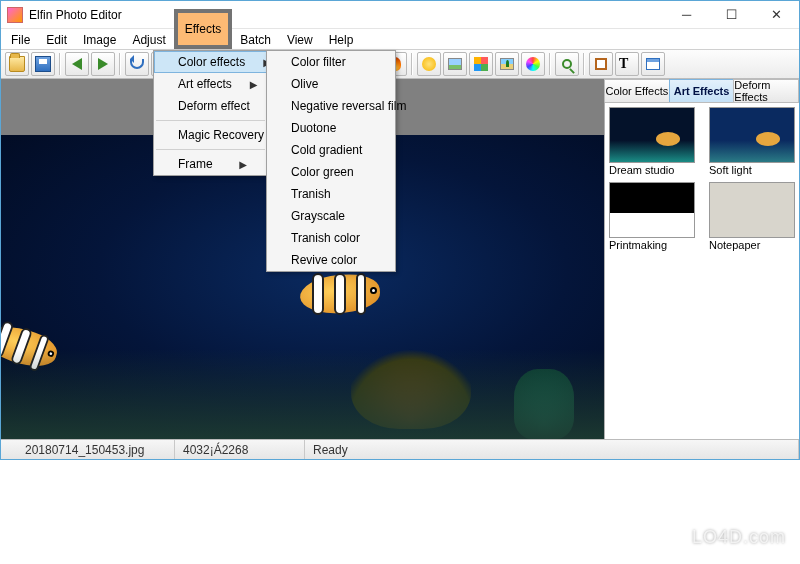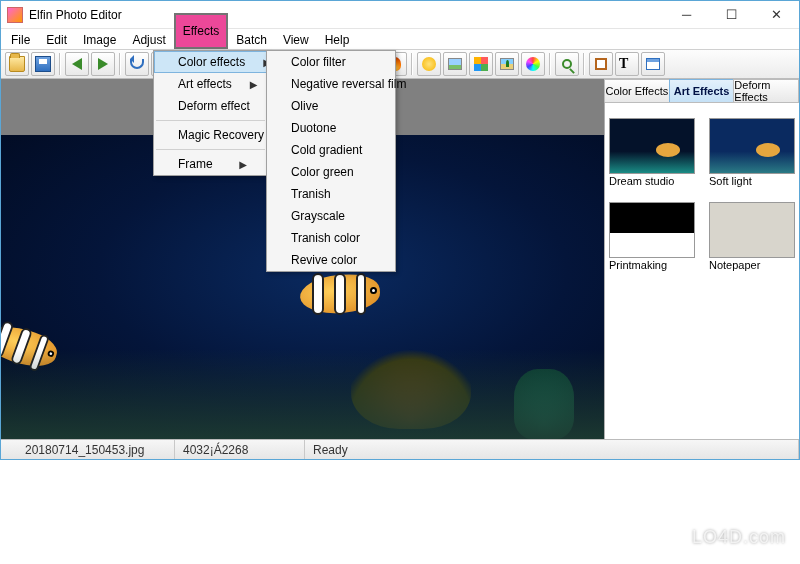--- a/index.html
+++ b/index.html
@@ -5,21 +5,21 @@
   * { box-sizing: border-box; margin: 0; padding: 0; font-family: "Segoe UI", Tahoma, sans-serif; font-size: 12px; }
   body { width: 800px; height: 564px; background: #fff; overflow: hidden; position: relative; }
   .window { width: 800px; height: 460px; border: 1px solid #5aa6d6; display: flex; flex-direction: column; background: #fff; }
   .titlebar { height: 28px; background: #fff; display: flex; align-items: center; padding-left: 6px; border-bottom: 1px solid #e5e5e5; }
   .titlebar .app-icon { width: 16px; height: 16px; background: linear-gradient(135deg,#f6c,#f90); border: 1px solid #c66; margin-right: 6px; }
   .titlebar .title { flex: 1; font-size: 12px; color: #000; }
   .win-btns { display: flex; }
   .win-btn { width: 45px; height: 28px; display: flex; align-items: center; justify-content: center; font-size: 13px; color: #333; }
   .menubar { height: 20px; display: flex; align-items: flex-end; background: #fff; padding: 0 2px; }
   .menu-item { padding: 2px 8px; font-size: 12px; color: #000; display: flex; align-items: center; }
-  .menu-item.open { background: #ec4899; border: 2px solid #737373; padding: 9px 7px; }
+  .menu-item.open { background: #fdba74; border: 4px solid #737373; padding: 9px 7px; }
   .toolbar { height: 30px; background: linear-gradient(#fdfdfd,#ececec); border-top: 1px solid #d0d0d0; border-bottom: 1px solid #bcbcbc; display: flex; align-items: center; padding: 0 4px; gap: 2px; }
   .tool-btn { width: 24px; height: 24px; border: 1px solid #b8b8b8; border-radius: 2px; background: linear-gradient(#fff,#e8e8e8); display: flex; align-items: center; justify-content: center; }
   .tool-sep { width: 2px; height: 22px; border-left: 1px solid #c0c0c0; border-right: 1px solid #fff; margin: 0 2px; }
   .workspace { flex: 1; display: flex; background: #808080; overflow: hidden; }
   .canvas-area { flex: 1; background: #808080; position: relative; display:flex; flex-direction:column; }
   .canvas-pad { height:56px; background:#808080; }
   .canvas-img { flex:1; background: radial-gradient(ellipse at 55% 45%, #0a2a60 0%, #04153a 50%, #010a20 100%); position:relative; overflow:hidden; }
   .fish { position:absolute; width:110px; height:60px; left:48%; top:42%; }
   .fish .body{ position:absolute; left:10px; top:12px; width:80px; height:38px; background:radial-gradient(ellipse at 40% 40%, #ffcf5a, #d9821b); border-radius:50% 45% 45% 50%; transform:rotate(-5deg); }
   .fish .stripe1,.fish .stripe2,.fish .stripe3{position:absolute; top:10px; width:12px; height:42px; background:#fff; border:2px solid #222; border-radius:6px;}
@@ -28,21 +28,21 @@
   .fish2 { left:-30px; top:60%; transform:scale(0.9) rotate(20deg); }
   .reef { position:absolute; bottom:0; left:0; right:0; height:90px; background: linear-gradient(to top, rgba(30,60,50,0.9), rgba(20,40,60,0)); }
   .anemone{position:absolute; bottom:10px; left:58%; width:120px; height:90px; background:radial-gradient(circle at 50% 90%, #6b4a1e 0%, #3a3a12 60%, transparent 70%); border-radius:50% 50% 40% 40%; filter:blur(0.5px);}
   .coral{position:absolute; bottom:0; right:5%; width:60px; height:70px; background:radial-gradient(circle at 50% 80%, #1b6e5a, #0a3a30); border-radius:40% 40% 30% 30%;}
 
   .side-panel { width: 195px; background: #fff; border-left: 1px solid #b0b0b0; display: flex; flex-direction: column; }
   .tabs { display: flex; height: 24px; background: linear-gradient(#fff,#e5e5e5); border-bottom:1px solid #bcbcbc; }
   .tab { flex: 1; font-size: 11px; display: flex; align-items: center; justify-content: center; border: 1px solid #bcbcbc; border-bottom:none; background: linear-gradient(#fdfdfd,#e8e8e8); margin-left:-1px; }
   .tab.active { background: linear-gradient(#e3f0fb,#c5e1f6); border-color:#7eb4de; font-weight:bold; color:#014; }
   .thumbs { flex:1; overflow:hidden; padding:4px; }
-  .thumb-row { display:flex; gap:14px; margin-bottom:2px;margin-top:11px; }
+  .thumb-row { display:flex; gap:14px; margin-bottom:2px; }
   .thumb-cell { flex:1; }
   .thumb-img { width:100%; height:56px; border:1px solid #999; position:relative; overflow:hidden; }
   .thumb-label { font-size:11px; color:#000; padding:1px 0 4px; }
   .th-dream { background: linear-gradient(to bottom,#04122a 60%,#1a8c85 100%); }
   .th-soft  { background: linear-gradient(to bottom,#0a2a60 60%,#2a7a85 100%); }
   .th-blur  { background: linear-gradient(to bottom,#06244e 60%,#1d6a78 100%); filter:blur(0.7px);}
   .th-crystal{ background: linear-gradient(to bottom,#0a2040 55%,#2a8aa0 100%); }
   .th-sketch{ background: repeating-linear-gradient(45deg,#eee,#eee 2px,#bbb 2px,#bbb 3px); }
   .th-pencil{ background: linear-gradient(to bottom,#2aa4e8 55%,#dff 100%); }
   .th-print { background: linear-gradient(to bottom,#000 55%,#fff 55%); }
@@ -285,22 +285,22 @@
     </div>
     <div class="sep"></div>
     <div class="mi">
       <span>Frame</span>
       <span class="arrow">▶</span>
     </div>
   </div>
 
 <div class="menu-popup sub-menu" id="subMenu">
     <div class="mi">Color filter</div>
+    <div class="mi">Olive</div>
     <div class="mi">Negative reversal film</div>
-    <div class="mi">Olive</div>
     <div class="mi">Duotone</div>
     <div class="mi">Cold gradient</div>
     <div class="mi">Color green</div>
     <div class="mi">Tranish</div>
     <div class="mi">Grayscale</div>
     <div class="mi">Tranish color</div>
     <div class="mi">Revive color</div>
   </div>
 
 <div class="watermark">LO4D.com</div>

